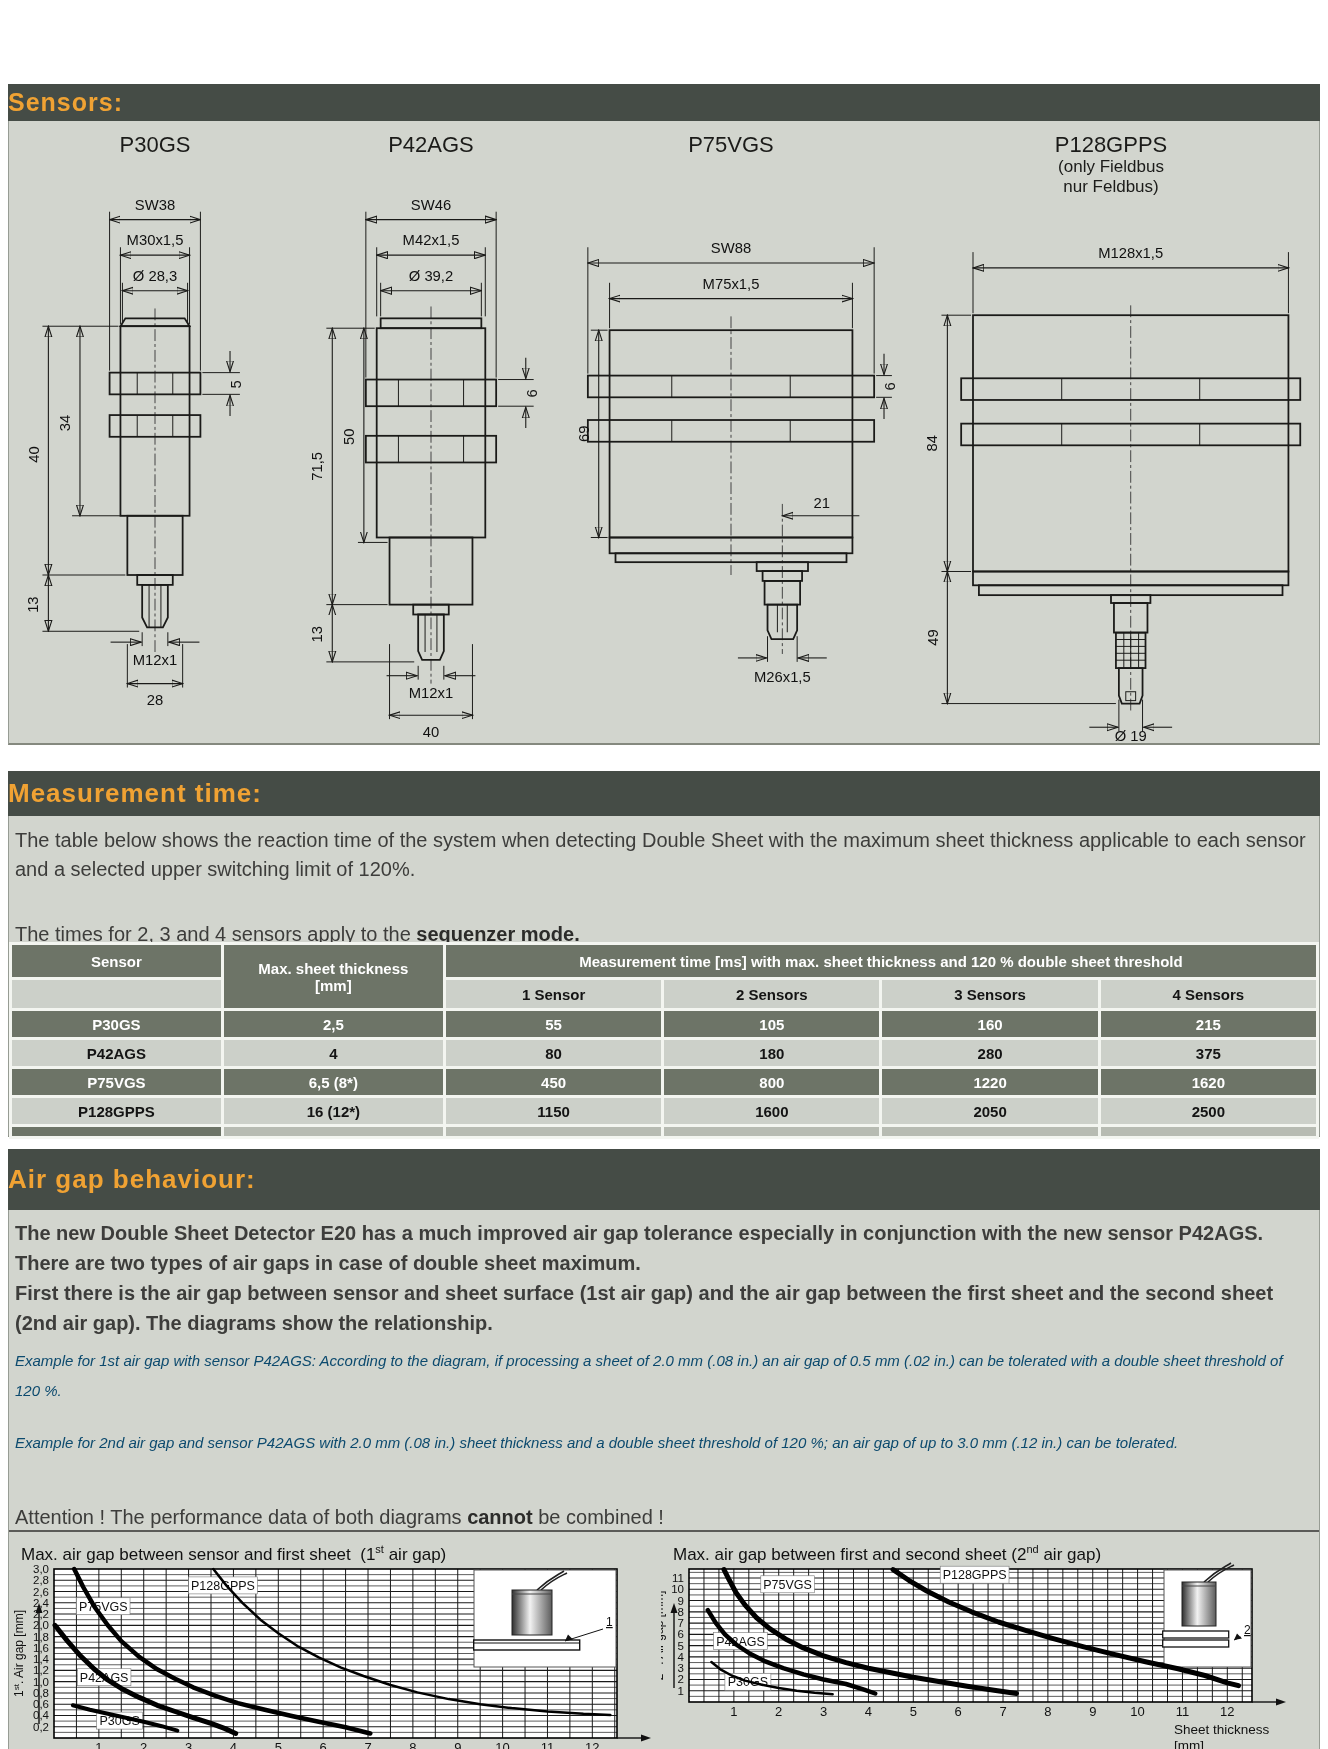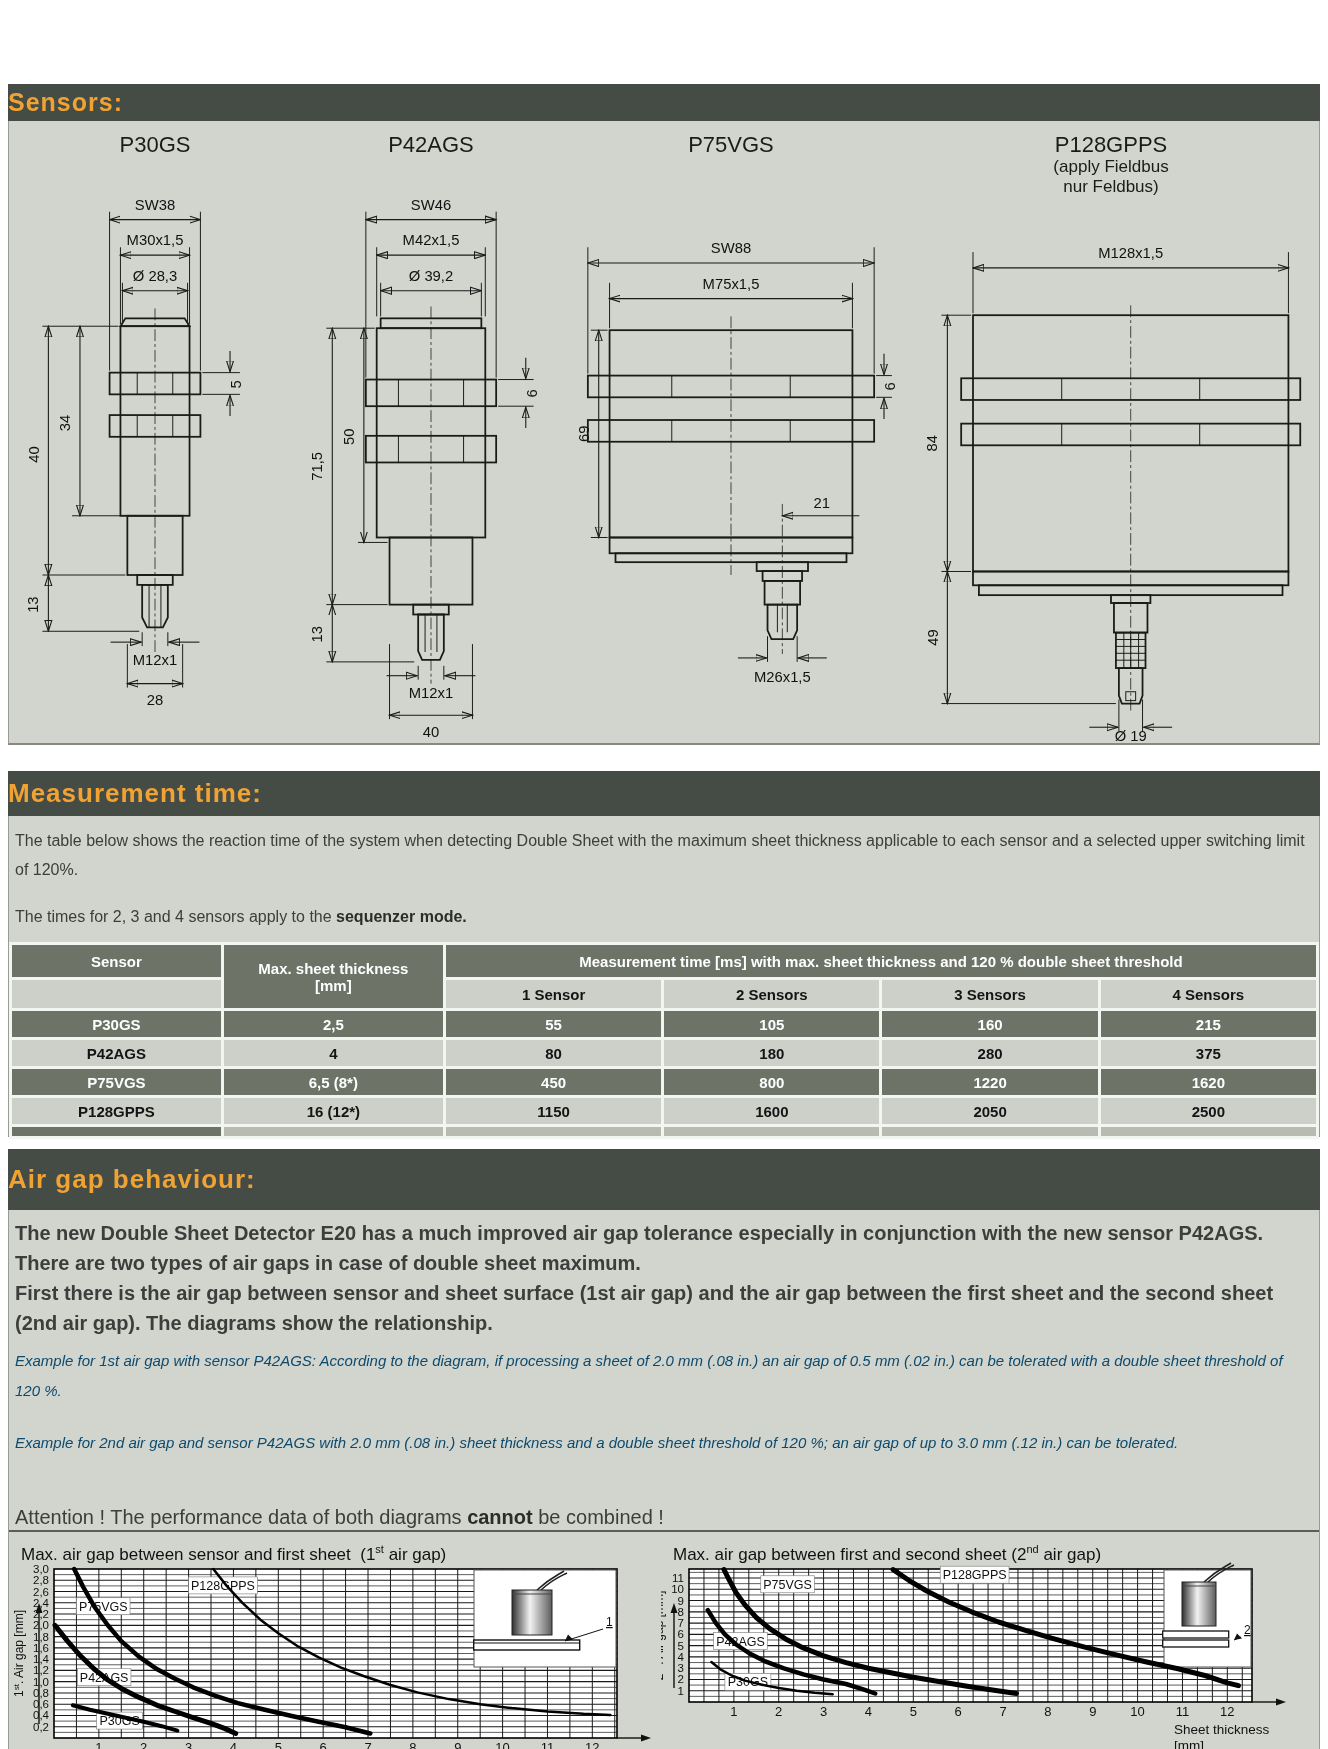--- a/index.html
+++ b/index.html
@@ -22,23 +22,23 @@
   .tech line,.tech path,.tech rect,.tech polyline{stroke:#1a1a18;fill:none;}
   .tech .body{stroke-width:1.8;}
   .tech .thin{stroke-width:1;}
   .tech .dim{stroke-width:1.1;}
   .tech .cl{stroke-dasharray:12 3 3 3;stroke-width:0.9;stroke:#333;}
   .tech text{fill:#111;stroke:none;font-size:15px;font-family:"Liberation Sans",sans-serif;}
   
   #sec-measure{top:771px;}
   #sec-measure .bar{height:45px;} #sec-measure .bar-title{font-size:26px;}
   #measure-panel{height:321px;}
-  .mpara{position:absolute;left:6px;right:8px;font-size:16px;line-height:29px;color:#3d3d3b;}
+  .mpara{position:absolute;left:6px;right:8px;font-size:20px;line-height:29px;color:#3d3d3b;}
   #measure-intro{top:10px;}
-  #measure-note{top:86px;}
+  #measure-note{top:104px;}
   table.mt{position:absolute;top:126px;left:0;width:100%;border-collapse:separate;border-spacing:3px;
            background:#f3f5f0;table-layout:fixed;}
   table.mt td{font-size:15px;font-weight:bold;text-align:center;padding:1px 4px;overflow:hidden;}
   td.cdk{background:#6d7467;color:#ffffff;}
   td.clt{background:#ccd0c9;color:#141414;}
   td.sname{text-align:left;padding-left:10px;}
   td.strip1{background:#6d7467;height:7px;padding:0;}
   td.strip2{background:#b7bbb2;height:7px;padding:0;}
   tr.hr1 td{height:30px;}
   tr.hr2 td{height:26px;}
@@ -258,21 +258,21 @@
             <line class="thin" x1="237" y1="452" x2="237" y2="478"></line>
           <line class="dim" x1="177" y1="474" x2="206" y2="474" marker-end="url(#m75)"></line>
           <line class="dim" x1="267" y1="474" x2="238" y2="474" marker-end="url(#m75)"></line>
           <text x="222" y="498" text-anchor="middle">M26x1,5</text>
         </svg>
       </div>
 
       <div class="sensor-col" style="width:420px;">
         <div class="titleblock">
           <div class="sensor-title">P128GPPS</div>
-          <div class="sensor-sub">(apply Fieldbus</div>
+          <div class="sensor-sub">(only Fieldbus</div>
           <div class="sensor-sub">nur Feldbus)</div>
         </div>
         <svg width="420" height="560" viewBox="0 0 420 560" class="tech">
           <defs>
               <marker id="m128" markerWidth="11" markerHeight="8" refX="10" refY="4" orient="auto-start-reverse">
                 <path d="M0,0.8 L10,4 L0,7.2 Z" fill="#1a1a18" stroke="none"></path>
               </marker>
             </defs>
           <line class="cl" x1="230" y1="116" x2="230" y2="530"></line>
           <rect class="body" x="70" y="126" width="320" height="260"></rect>

